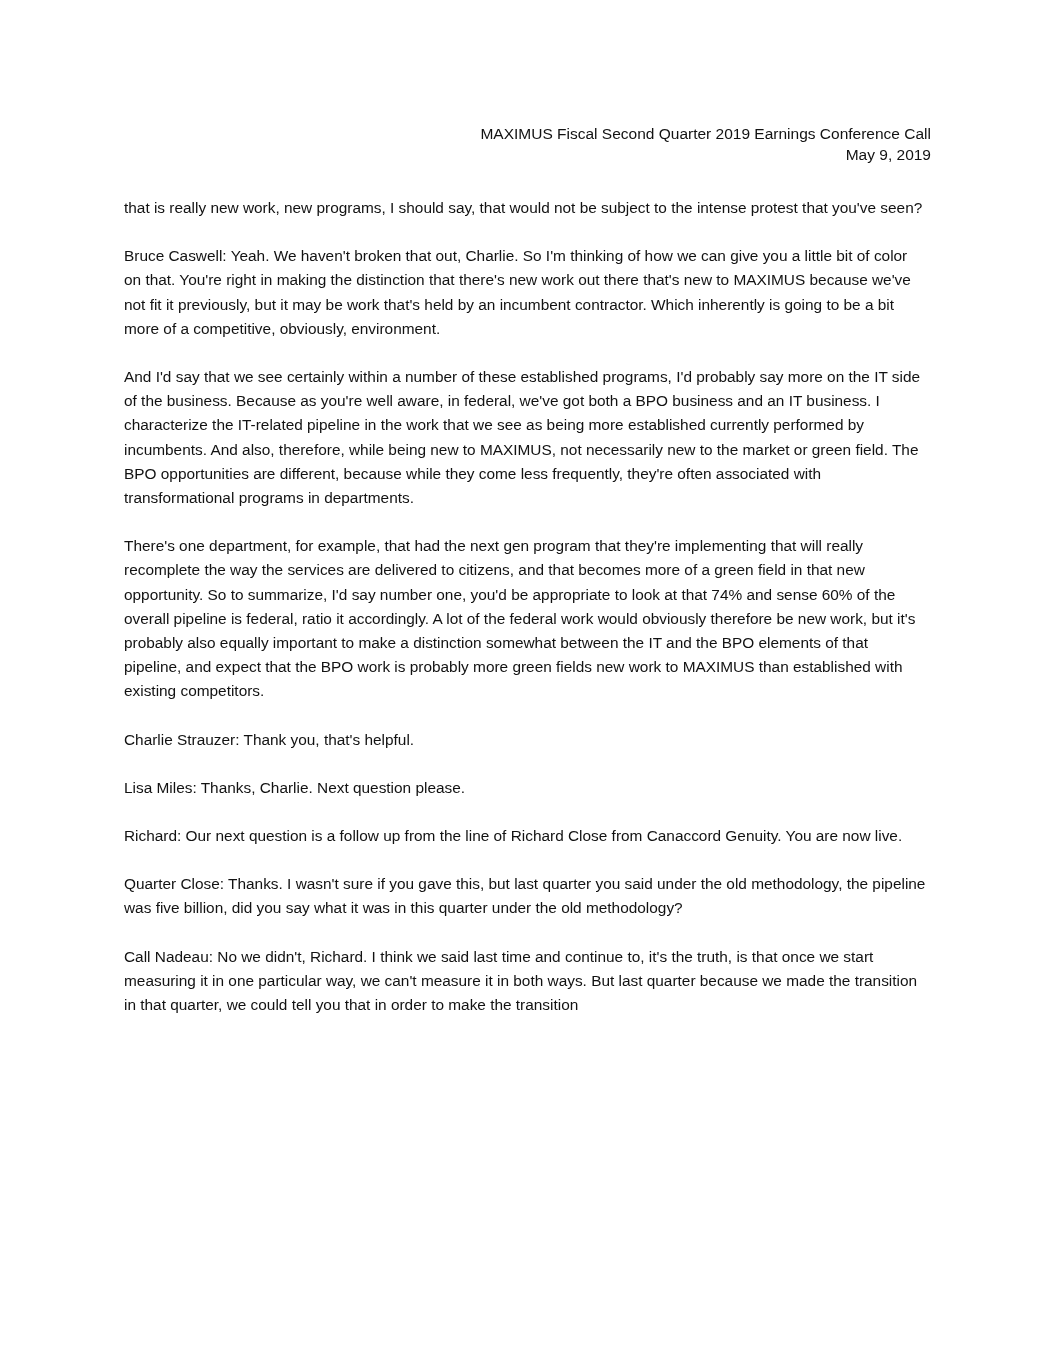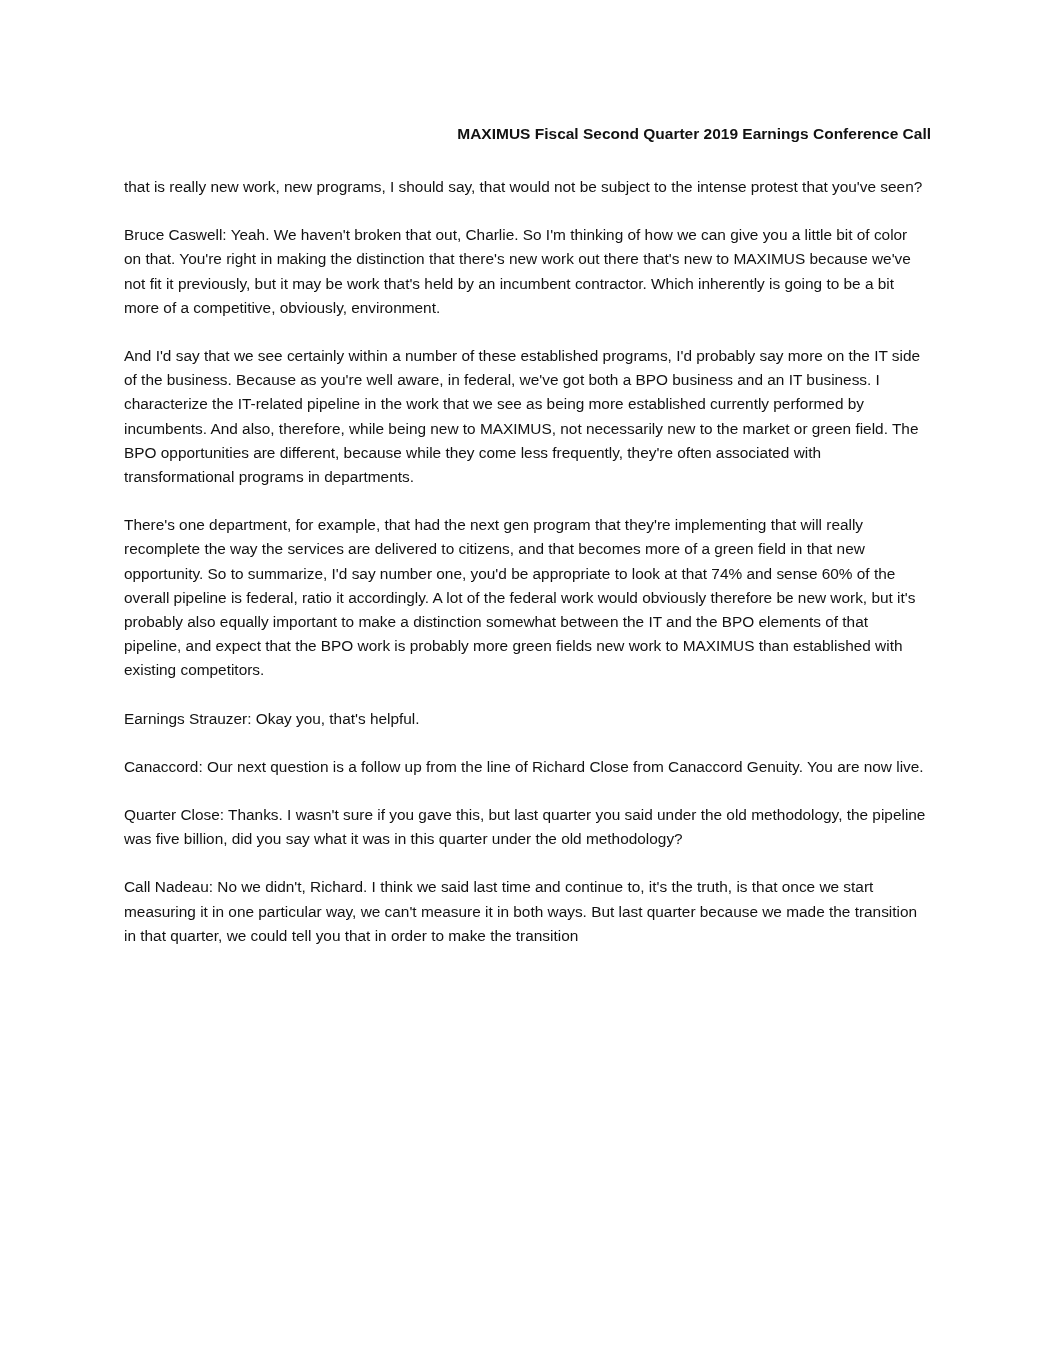--- a/index.html
+++ b/index.html
@@ -12,45 +12,46 @@
     padding: 123px 124px 0 124px;
     font-family: "Liberation Sans", "DejaVu Sans", sans-serif;
     color: #121212;
     overflow: hidden;
   }
   .doc-header {
     text-align: right;
     font-size: 15.5px;
     line-height: 21px;
     white-space: nowrap;
-    font-weight: bold;
   }
   .doc-body {
     margin-top: 31px;
     font-size: 15.4px;
     line-height: 24.2px;
   }
   .para {
     margin: 0 3px 24px 0;
     text-align: left;
   }
 </style>
 </head>
 <body>
 
 <div class="page">
 
   <div class="doc-header">
     <div>MAXIMUS Fiscal Second Quarter 2019 Earnings Conference Call</div>
+    <div>May 9, 2019</div>
   </div>
 
   <div class="doc-body">
     <p class="para"><span></span> <span>that is really new work, new programs, I should say, that would not be subject to the intense protest that you've seen?</span></p>
     <p class="para"><span>Bruce Caswell:</span> <span>Yeah. We haven't broken that out, Charlie. So I'm thinking of how we can give you a little bit of color on that. You're right in making the distinction that there's new work out there that's new to MAXIMUS because we've not fit it previously, but it may be work that's held by an incumbent contractor. Which inherently is going to be a bit more of a competitive, obviously, environment.</span></p>
     <p class="para"><span></span> <span>And I'd say that we see certainly within a number of these established programs, I'd probably say more on the IT side of the business. Because as you're well aware, in federal, we've got both a BPO business and an IT business. I characterize the IT-related pipeline in the work that we see as being more established currently performed by incumbents. And also, therefore, while being new to MAXIMUS, not necessarily new to the market or green field. The BPO opportunities are different, because while they come less frequently, they're often associated with transformational programs in departments.</span></p>
     <p class="para"><span></span> <span>There's one department, for example, that had the next gen program that they're implementing that will really recomplete the way the services are delivered to citizens, and that becomes more of a green field in that new opportunity. So to summarize, I'd say number one, you'd be appropriate to look at that 74% and sense 60% of the overall pipeline is federal, ratio it accordingly. A lot of the federal work would obviously therefore be new work, but it's probably also equally important to make a distinction somewhat between the IT and the BPO elements of that pipeline, and expect that the BPO work is probably more green fields new work to MAXIMUS than established with existing competitors.</span></p>
-    <p class="para"><span>Earnings Strauzer:</span> <span>Okay you, that's helpful.</span></p>
-    <p class="para"><span>Canaccord:</span> <span>Our next question is a follow up from the line of Richard Close from Canaccord Genuity. You are now live.</span></p>
+    <p class="para"><span>Charlie Strauzer:</span> <span>Thank you, that's helpful.</span></p>
+    <p class="para"><span>Lisa Miles:</span> <span>Thanks, Charlie. Next question please.</span></p>
+    <p class="para"><span>Richard:</span> <span>Our next question is a follow up from the line of Richard Close from Canaccord Genuity. You are now live.</span></p>
     <p class="para"><span>Quarter Close:</span> <span>Thanks. I wasn't sure if you gave this, but last quarter you said under the old methodology, the pipeline was five billion, did you say what it was in this quarter under the old methodology?</span></p>
     <p class="para"><span>Call Nadeau:</span> <span>No we didn't, Richard. I think we said last time and continue to, it's the truth, is that once we start measuring it in one particular way, we can't measure it in both ways. But last quarter because we made the transition in that quarter, we could tell you that in order to make the transition</span></p>
   </div>
 
 </div>
 
 </body></html>

